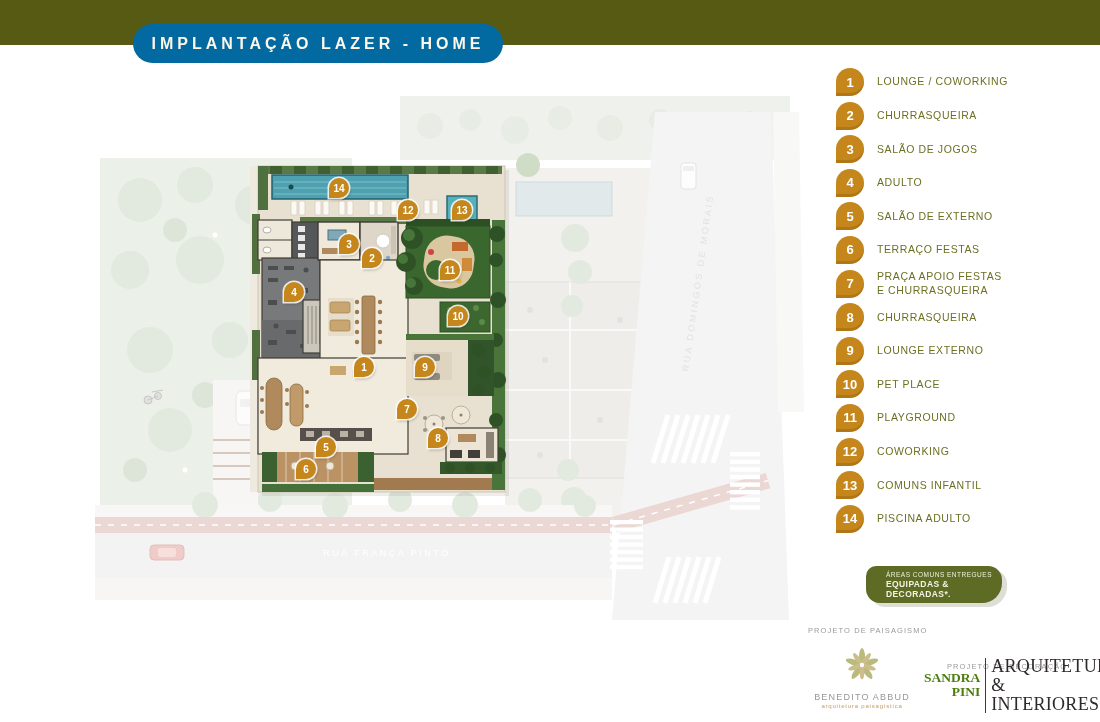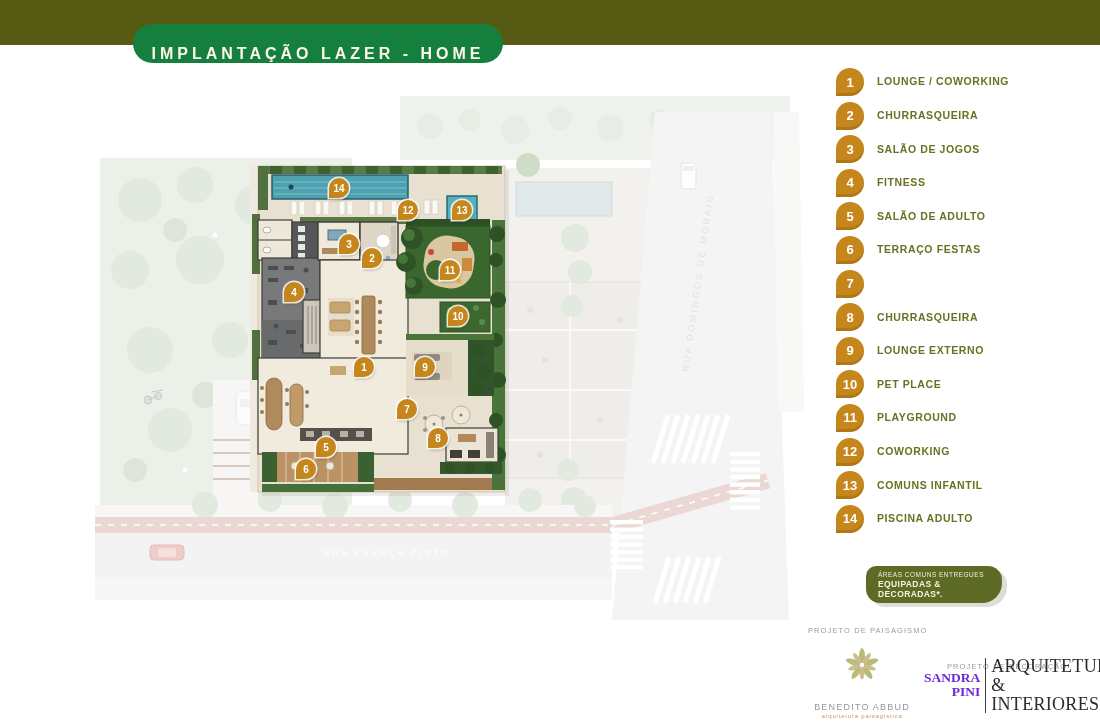--- a/index.html
+++ b/index.html
@@ -2,59 +2,59 @@
 <html><head>
 <meta charset="utf-8">
 <style>
   html,body{margin:0;padding:0;background:#fff;}
   body{font-family:"Liberation Sans","DejaVu Sans",sans-serif;}
   .stage{position:relative;width:1100px;height:722px;background:#fff;overflow:hidden;}
 
   
   .topbar{position:absolute;left:0;top:0;width:1100px;height:45px;background:#575a13;}
   .title-banner{position:absolute;left:133px;top:24px;width:370px;height:39px;
-    background:#15803d;border-radius:20px;display:flex;align-items:flex-end;justify-content:center;}
+    background:#0369a1;border-radius:20px;display:flex;align-items:center;justify-content:center;}
   .title-banner span{color:#fdf7ea;font-weight:bold;font-size:16px;letter-spacing:4px;}
 
   
   .plan{position:absolute;left:0;top:0;width:1100px;height:722px;}
   .plan svg{position:absolute;left:0;top:0;}
   text.street{fill:#ffffff;font-size:9px;letter-spacing:2.5px;font-family:"Liberation Sans",sans-serif;}
   text.street-v{fill:#c9c9c9;font-size:9px;letter-spacing:2.5px;font-family:"Liberation Sans",sans-serif;}
 
   
   .pmark{position:absolute;width:20px;height:20px;background:#c5861c;
     border-radius:50% 50% 50% 0;display:flex;align-items:center;justify-content:center;
     color:#fff;font-size:10px;font-weight:bold;
     box-shadow:0 0 0 1.5px rgba(255,255,255,.85),1px 2px 3px rgba(60,40,0,.35);}
 
   
   .legend{position:absolute;left:836px;top:68px;width:250px;}
   .lrow{display:flex;align-items:center;gap:13px;min-height:28px;margin-bottom:5.6px;}
   .lmark{flex:0 0 28px;width:28px;height:28px;background:#c5861c;border-radius:50% 50% 50% 0;
     display:flex;align-items:center;justify-content:center;color:#fff;font-weight:bold;font-size:13px;
     box-shadow:inset 0 -3px 0 rgba(90,55,0,.18);}
-  .llabel{color:#6c7022;font-size:10.5px;font-weight:bold;letter-spacing:.6px;line-height:1.25;max-width:160px;}
+  .llabel{color:#6c7022;font-size:10.5px;font-weight:normal;letter-spacing:.6px;line-height:1.25;max-width:160px;}
   .llabel .l2{display:block;}
 
   
   .badge{position:absolute;left:866px;top:566px;width:136px;height:37px;background:#5d6b24;
     border-radius:10px 14px 20px 14px;display:flex;flex-direction:column;justify-content:center;
-    padding-left:12px;box-sizing:border-box;box-shadow:5px 4px 0 #deddd6;}
+    padding-left:20px;box-sizing:border-box;box-shadow:5px 4px 0 #deddd6;}
   .badge .b1{color:#eef0dd;font-size:6.5px;letter-spacing:.5px;}
   .badge .b2{color:#f5f2e2;font-size:8.5px;font-weight:bold;letter-spacing:.4px;margin-top:1px;}
 
   
   .proj-heading{position:absolute;color:#9a9a9a;font-size:7.5px;letter-spacing:1.1px;}
   .abbud{position:absolute;left:812px;top:645px;width:100px;text-align:center;}
-  .abbud .name{color:#97979a;font-size:9px;letter-spacing:1.2px;margin-top:13px;}
+  .abbud .name{color:#97979a;font-size:9px;letter-spacing:1.2px;margin-top:3px;}
   .abbud .sub{color:#c79a5e;font-size:6px;letter-spacing:.8px;margin-top:1px;}
   .sandra{position:absolute;left:924px;top:657px;display:flex;align-items:center;
     font-family:"Liberation Serif","DejaVu Serif",serif;}
-  .sandra .red{color:#6d28d9;font-weight:bold;font-size:13.5px;line-height:1.05;text-align:right;}
+  .sandra .red{color:#4d7c0f;font-weight:bold;font-size:13.5px;line-height:1.05;text-align:right;}
   .sandra .div{width:0;border-left:1.5px solid #3b3b3b;align-self:stretch;margin:1px 5px;}
   .sandra .dark{color:#2e2a29;font-size:18px;line-height:1.05;letter-spacing:.3px;}
 </style>
 </head>
 <body>
 
 <div class="stage">
 
   <div class="plan">
     <svg width="1100" height="722" viewBox="0 0 1100 722">
@@ -511,38 +511,42 @@
     <div class="lrow">
       <div class="lmark">
           <span>3</span>
         </div>
       <div class="llabel">SALÃO DE JOGOS</div>
     </div>
     <div class="lrow">
       <div class="lmark">
           <span>4</span>
         </div>
-      <div class="llabel">FITNESS</div>
+      <div class="llabel">ADULTO</div>
     </div>
     <div class="lrow">
       <div class="lmark">
           <span>5</span>
         </div>
-      <div class="llabel">SALÃO DE ADULTO</div>
+      <div class="llabel">SALÃO DE EXTERNO</div>
     </div>
     <div class="lrow">
       <div class="lmark">
           <span>6</span>
         </div>
       <div class="llabel">TERRAÇO FESTAS</div>
     </div>
     <div class="lrow">
       <div class="lmark">
           <span>7</span>
         </div>
+      <div class="llabel">
+        <span>PRAÇA APOIO FESTAS</span>
+        <span class="l2">E CHURRASQUEIRA</span>
+      </div>
     </div>
     <div class="lrow">
       <div class="lmark">
           <span>8</span>
         </div>
       <div class="llabel">CHURRASQUEIRA</div>
     </div>
     <div class="lrow">
       <div class="lmark">
           <span>9</span>

